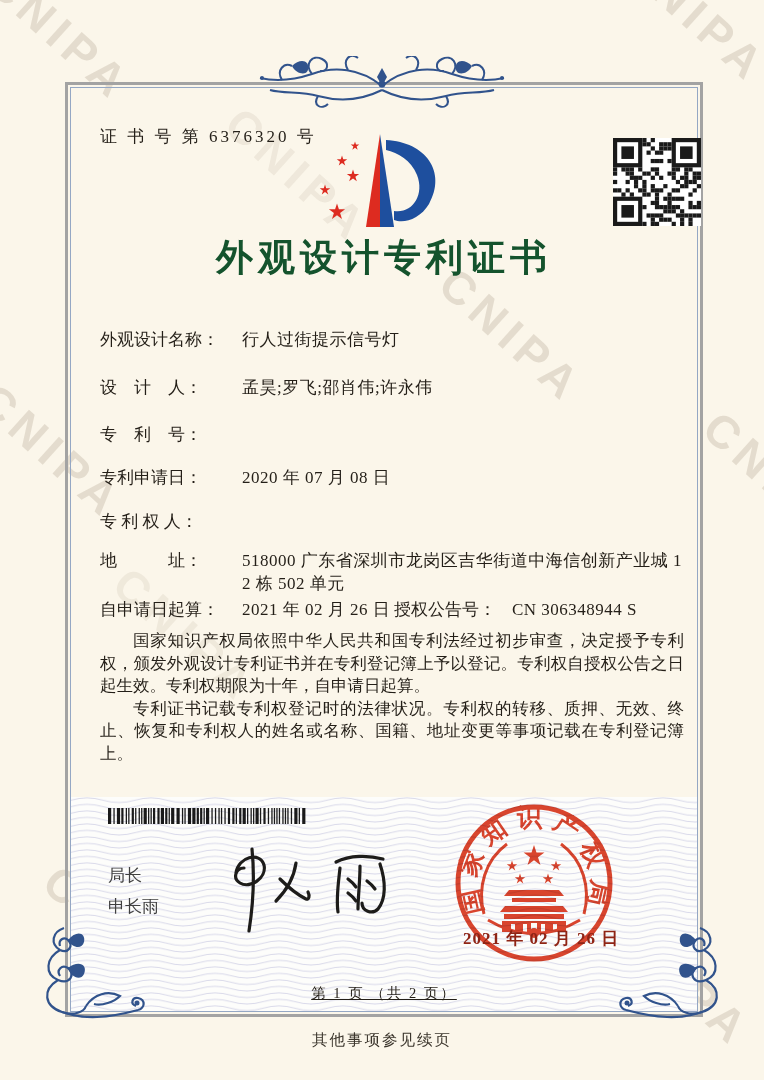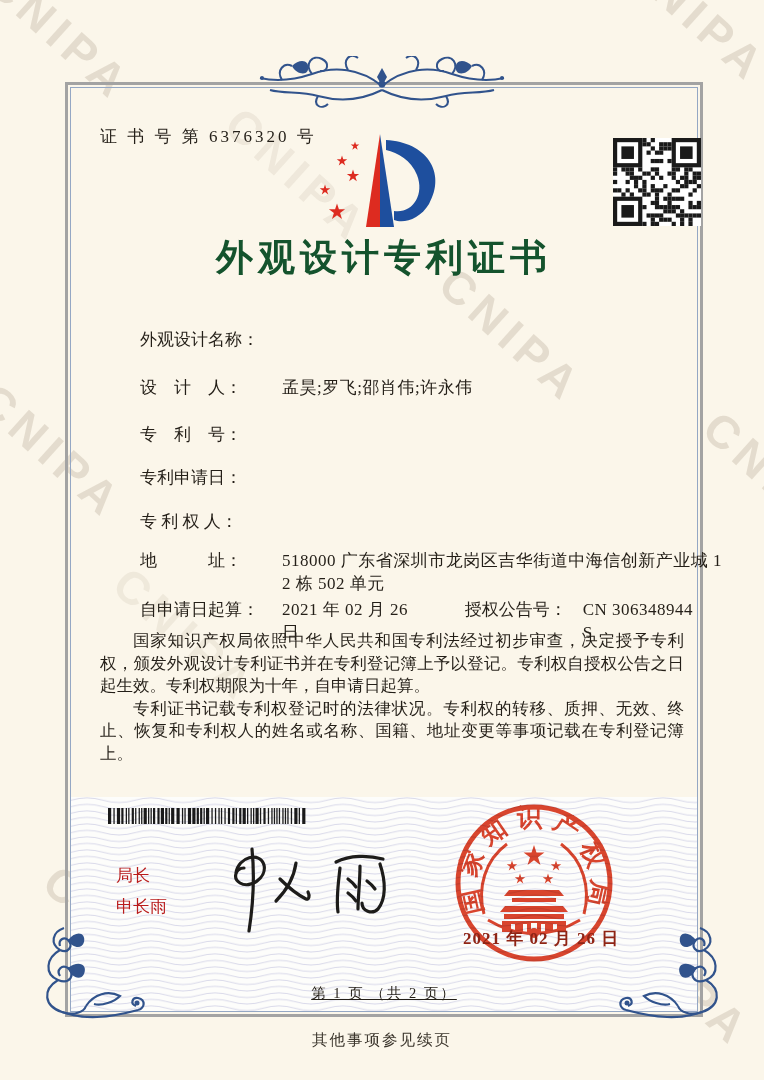--- a/index.html
+++ b/index.html
@@ -23,29 +23,29 @@
   }
   .guilloche{position:absolute;left:3px;right:3px;top:712px;bottom:3px;z-index:0;}
   .cert-no{position:absolute;left:32px;top:40px;font-size:17px;letter-spacing:3px;z-index:3;}
   .logo{position:absolute;left:240px;top:46px;width:150px;height:98px;z-index:3;}
   .qr{position:absolute;left:545px;top:53px;width:88px;height:88px;z-index:3;}
   .title{
     position:absolute;left:0;top:148px;width:100%;text-align:center;
     font-size:37px;font-weight:bold;letter-spacing:5px;z-index:3;color:#14532d;
   }
   .row{position:absolute;left:32px;display:flex;font-size:17px;z-index:3;line-height:23px;}
-  .row .lbl{width:142px;flex:none;margin-left:40px;}
+  .row .lbl{width:142px;flex:none;}
   .row .val{letter-spacing:.5px;}
   .paras{
     position:absolute;left:32px;top:545px;width:584px;z-index:3;
     font-size:16.5px;line-height:22.5px;text-align:justify;
   }
   .paras p{margin:0;text-indent:2em;}
   .barcode{position:absolute;left:40px;top:723px;z-index:3;}
-  .signer{position:absolute;left:48px;z-index:3;font:17px "Liberation Sans","DejaVu Sans",sans-serif;color:#b91c1c;}
+  .signer{position:absolute;left:40px;z-index:3;font:17px "Liberation Sans","DejaVu Sans",sans-serif;color:#404040;}
   .signature{position:absolute;left:140px;top:752px;z-index:3;}
   .seal{position:absolute;left:383px;top:715px;width:166px;height:166px;z-index:4;mix-blend-mode:multiply;opacity:.95;}
   .seal-date{
     position:absolute;left:377px;top:842px;width:192px;text-align:center;z-index:5;
     font-size:17px;color:#8f2415;letter-spacing:1px;font-weight:bold;
   }
   .page-info{position:absolute;left:0;top:899px;width:100%;text-align:center;font-size:14.5px;letter-spacing:2px;z-index:3;text-decoration:underline;}
   .continuation{position:absolute;left:0;top:1030px;width:100%;text-align:center;font-size:15.5px;letter-spacing:2px;z-index:3;color:#3a342b;}
   .top-orn{position:absolute;left:252px;top:56px;width:260px;height:52px;z-index:4;}
   .corner-orn{position:absolute;top:922px;width:122px;height:102px;z-index:4;}
@@ -235,30 +235,32 @@
         <rect x="0" y="56" width="28" height="28"></rect>
         <rect fill="#fff" x="4" y="60" width="20" height="20"></rect>
         <rect x="8" y="64" width="12" height="12"></rect>
       </g>
   </svg>
 
   <div class="title">外观设计专利证书</div>
 
   <div class="row" style="top:243px">
     <span class="lbl">外观设计名称：</span>
+    <span class="val">行人过街提示信号灯</span>
   </div>
   <div class="row" style="top:291px">
     <span class="lbl">设　计　人：</span>
     <span class="val">孟昊;罗飞;邵肖伟;许永伟</span>
   </div>
   <div class="row" style="top:338px">
     <span class="lbl">专　利　号：</span>
   </div>
   <div class="row" style="top:381px">
     <span class="lbl">专利申请日：</span>
+    <span class="val">2020 年 07 月 08 日</span>
   </div>
   <div class="row" style="top:425px">
     <span class="lbl">专 利 权 人：</span>
   </div>
   <div class="row" style="top:464px">
     <span class="lbl">地　　　址：</span>
     <span class="val" style="width:440px">
       <span style="display:block">518000 广东省深圳市龙岗区吉华街道中海信创新产业城 1</span>
       <span style="display:block">2 栋 502 单元</span>
     </span>

